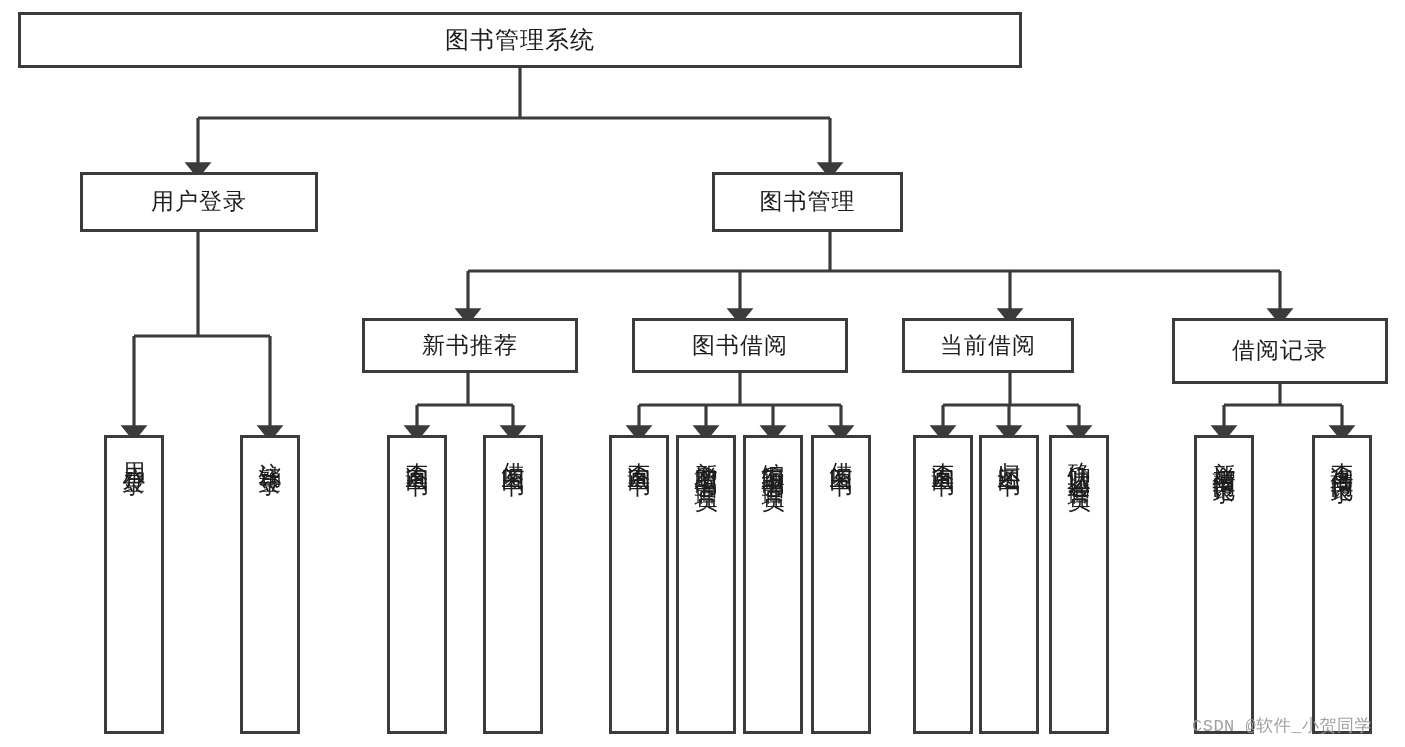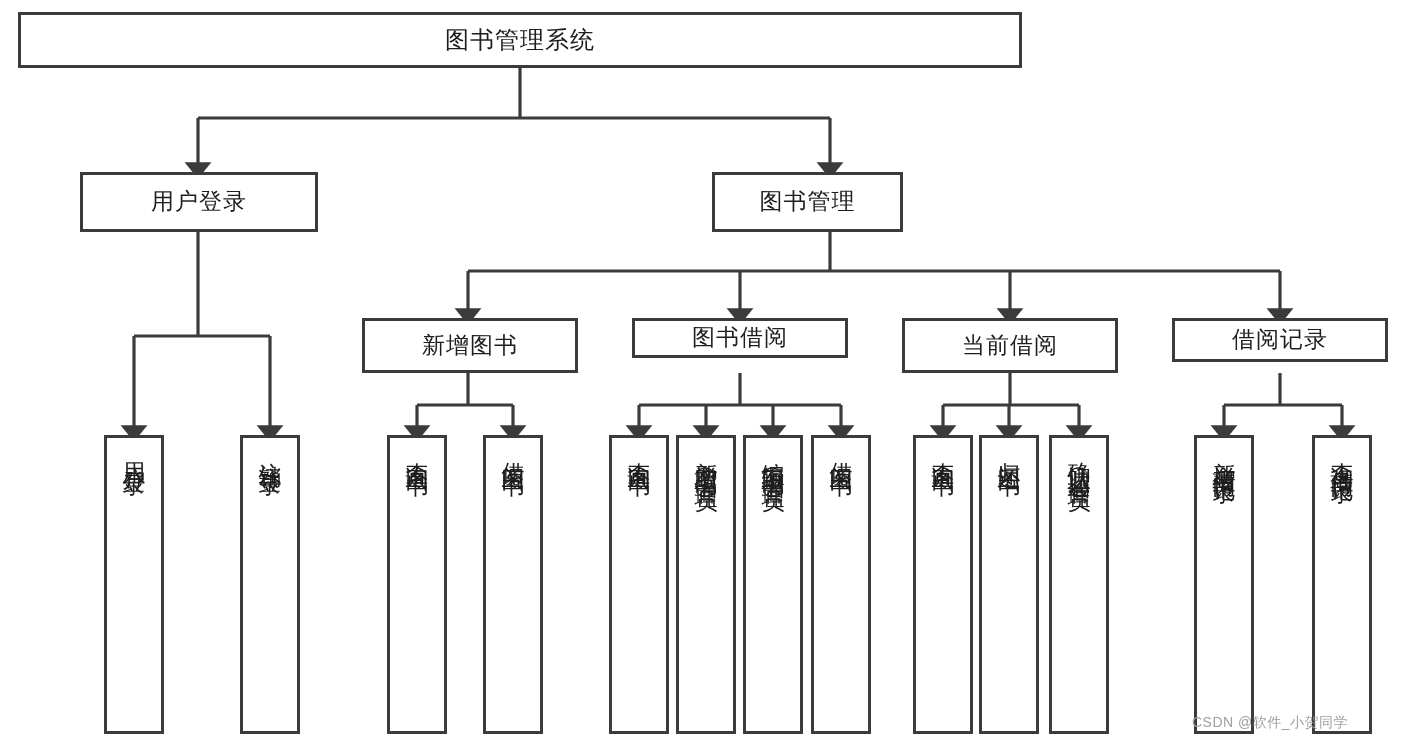--- a/index.html
+++ b/index.html
@@ -57,24 +57,25 @@
     font-size:23px;
     letter-spacing:4px;
     line-height:1;
     display:block;
     max-height:100%;
   }
   .watermark{
     position:absolute;
     z-index:5;
     color:#9a9a9a;
-    font-size:14px;
+    font-size:17px;
     letter-spacing:0.5px;
     white-space:nowrap;
     opacity:.95;
+    font-family:Liberation Mono, monospace;
   }
 </style>
 </head>
 <body>
 
 <div id="canvas">
 
   <svg id="wires" viewBox="0 0 1405 747" xmlns="http://www.w3.org/2000/svg">
     <defs>
       <marker id="ah" markerWidth="11" markerHeight="11" refX="1.2" refY="5" orient="auto" markerUnits="strokeWidth">
@@ -131,32 +132,32 @@
 
   <div class="node h" style="left:80px;top:172px;width:238px;height:60px;">
     <span class="cap">用户登录</span>
   </div>
 
   <div class="node h" style="left:712px;top:172px;width:191px;height:60px;">
     <span class="cap">图书管理</span>
   </div>
 
   <div class="node h" style="left:362px;top:318px;width:216px;height:55px;">
-    <span class="cap">新增图书</span>
-  </div>
-
-  <div class="node h" style="left:632px;top:318px;width:216px;height:40px;">
+    <span class="cap">新书推荐</span>
+  </div>
+
+  <div class="node h" style="left:632px;top:318px;width:216px;height:55px;">
     <span class="cap">图书借阅</span>
   </div>
 
-  <div class="node h" style="left:902px;top:318px;width:216px;height:55px;">
+  <div class="node h" style="left:902px;top:318px;width:172px;height:55px;">
     <span class="cap">当前借阅</span>
   </div>
 
-  <div class="node h" style="left:1172px;top:318px;width:216px;height:44px;">
+  <div class="node h" style="left:1172px;top:318px;width:216px;height:66px;">
     <span class="cap">借阅记录</span>
   </div>
 
   <div class="node v" style="left:104px;top:435px;width:60px;height:299px;">
     <span class="cap">用户登录</span>
   </div>
   <div class="node v" style="left:240px;top:435px;width:60px;height:299px;">
     <span class="cap">注销登录</span>
   </div>
 

